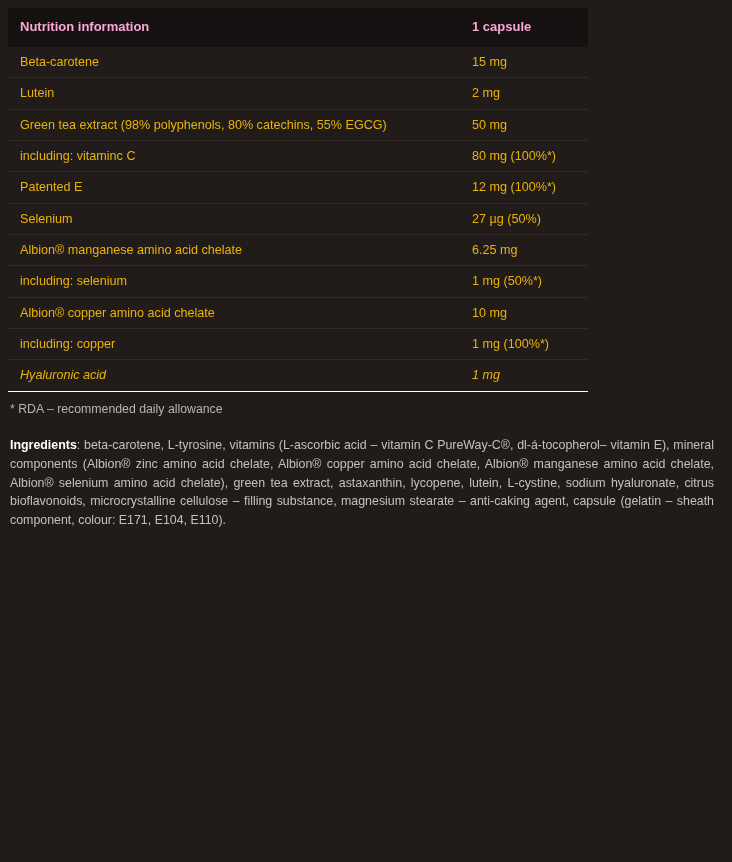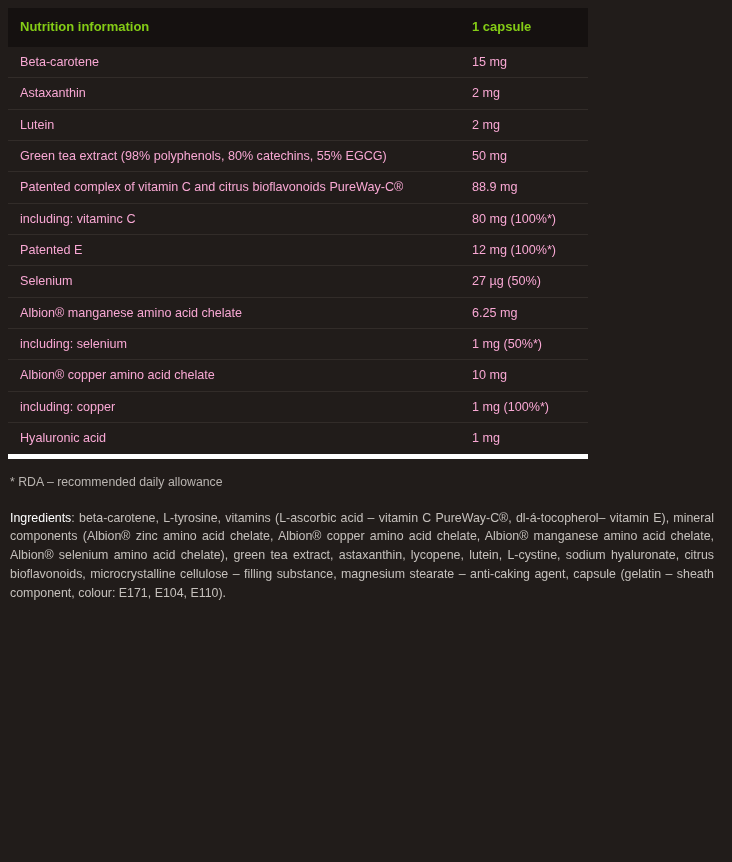--- a/index.html
+++ b/index.html
@@ -30,55 +30,56 @@
     table-layout: fixed;
   }
   table.nutrition th,
   table.nutrition td {
     text-align: left;
     vertical-align: middle;
     padding: 7px 10px 7px 12px;
     font-size: 12.6px;
     line-height: 1.3;
     border-bottom: 1px solid #322c29;
-    color: #f9a8d4;
+    color: #eab308;
     font-weight: normal;
   }
   table.nutrition thead th {
     background: #151110;
-    color: #84cc16;
+    color: #f9a8d4;
     font-weight: bold;
     font-size: 13px;
     padding-top: 11px;
     padding-bottom: 11px;
     border-bottom: none;
   }
   table.nutrition col.c1 { width: 452px; }
   table.nutrition col.c2 { width: 128px; }
   table.nutrition tbody tr:last-child td {
-    border-bottom: 5px solid #ffffff;
+    border-bottom: 1px solid #ffffff;
+    font-style: italic;
   }
   .rda-note {
-    margin: 16px 0 0 10px;
+    margin: 10px 0 0 10px;
     font-size: 12.3px;
     color: #b9b4b0;
   }
   .ingredients {
     margin: 20px 10px 0 10px;
     font-size: 12.4px;
     line-height: 1.52;
     color: #c5c0bc;
     text-align: justify;
     width: 712px;
     box-sizing: border-box;
     padding-right: 8px;
   }
   .ingredients b {
     color: #ffffff;
-    font-weight: normal;
+    font-weight: bold;
   }
 </style>
 </head>
 <body>
 
 <div class="page">
 
   <table class="nutrition">
     <colgroup>
       <col class="c1">
@@ -89,34 +90,26 @@
         <th>Nutrition information</th>
         <th>1 capsule</th>
       </tr>
     </thead>
     <tbody id="nutrition-body">
         <tr>
           <td>Beta-carotene</td>
           <td>15 mg</td>
         </tr>
         <tr>
-          <td>Astaxanthin</td>
-          <td>2 mg</td>
-        </tr>
-        <tr>
           <td>Lutein</td>
           <td>2 mg</td>
         </tr>
         <tr>
           <td>Green tea extract (98% polyphenols, 80% catechins, 55% EGCG)</td>
           <td>50 mg</td>
-        </tr>
-        <tr>
-          <td>Patented complex of vitamin C and citrus bioflavonoids PureWay-C®</td>
-          <td>88.9 mg</td>
         </tr>
         <tr>
           <td>including: vitaminc C</td>
           <td>80 mg (100%*)</td>
         </tr>
         <tr>
           <td>Patented E</td>
           <td>12 mg (100%*)</td>
         </tr>
         <tr>

